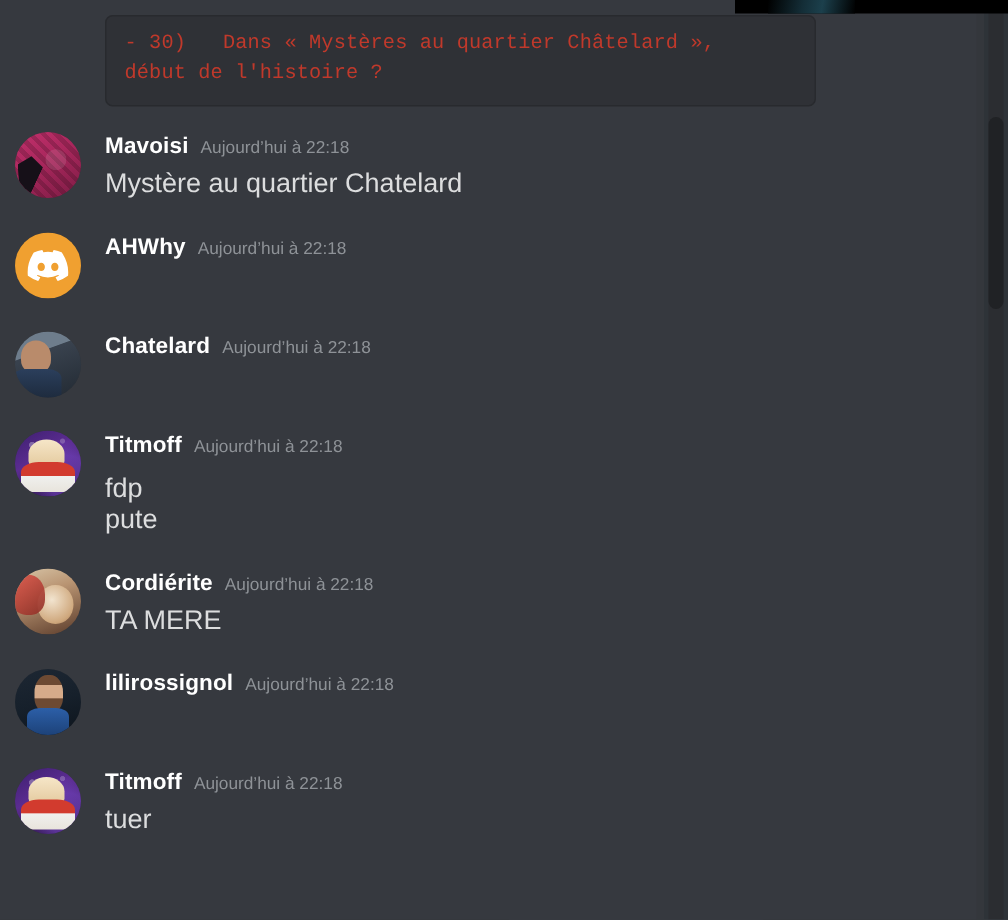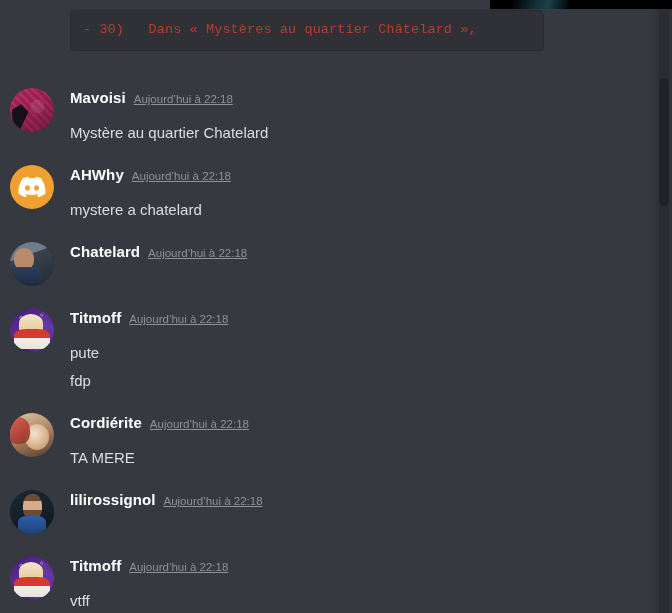--- a/index.html
+++ b/index.html
@@ -157,26 +157,26 @@
   }
 
   .body { flex:1; min-width:0; padding-top:0; }
   .headline { display:flex; align-items:baseline; line-height:20px; }
   .username {
     font-size:15px; font-weight:bold; color:#ffffff;
     letter-spacing:.1px;
   }
   .timestamp {
     font-size:11.5px; color:#8e9297;
-    margin-left:8px; white-space:nowrap;text-decoration:underline;
+    margin-left:8px; white-space:nowrap;
   }
   .content {
-    font-size:15px; color:#dcddde;
+    font-size:18px; color:#dcddde;
     line-height:21px;
-    margin-top:13px;
+    margin-top:3px;
     word-wrap:break-word;
   }
   .content .line { display:block; }
 
   
   .scrollbar {
     position:absolute; top:0; right:0;
     width:16px; height:613px;
     background:#2e3338;
     z-index:30;
@@ -201,20 +201,21 @@
 </style>
 </head>
 <body>
 
 <div id="app">
 
   <div class="scroll-area">
 
     <div class="codeblock">
       <div class="line">- 30)   Dans « Mystères au quartier Châtelard »,</div>
+      <div class="line">début de l'histoire ?</div>
     </div>
 
     <div class="messages">
 
       <div class="msg">
         <div class="avatar av-mavoisi">
             <div class="art"></div>
           </div>
         <div class="body">
           <div class="headline">
@@ -233,50 +234,47 @@
             <svg width="28" height="21" viewBox="0 0 71 55" aria-hidden="true">
               <path fill="#ffffff" d="M60.1 4.9A58.5 58.5 0 0 0 45.6.5a.2.2 0 0 0-.2.1c-.6 1.1-1.3 2.6-1.8 3.7a54 54 0 0 0-16.2 0c-.5-1.2-1.2-2.6-1.9-3.7a.2.2 0 0 0-.2-.1c-5 .9-9.9 2.4-14.5 4.4a.2.2 0 0 0-.1.1C1.6 18.7-1 32.1.3 45.3a.2.2 0 0 0 .1.2 58.9 58.9 0 0 0 17.8 9 .2.2 0 0 0 .2-.1c1.4-1.9 2.6-3.9 3.6-6a.2.2 0 0 0-.1-.3c-2-.7-3.8-1.6-5.6-2.6a.2.2 0 0 1 0-.4l1.1-.9a.2.2 0 0 1 .2 0 42 42 0 0 0 35.6 0 .2.2 0 0 1 .2 0l1.1.9a.2.2 0 0 1 0 .4c-1.8 1-3.7 1.9-5.6 2.6a.2.2 0 0 0-.1.3c1 2.1 2.3 4.1 3.6 6a.2.2 0 0 0 .2.1 58.7 58.7 0 0 0 17.8-9 .2.2 0 0 0 .1-.2c1.5-15.2-2.6-28.5-10.9-40.3a.2.2 0 0 0-.1-.1ZM23.7 37.3c-3.5 0-6.4-3.2-6.4-7.2s2.8-7.2 6.4-7.2c3.6 0 6.5 3.3 6.4 7.2 0 4-2.8 7.2-6.4 7.2Zm23.7 0c-3.5 0-6.4-3.2-6.4-7.2s2.8-7.2 6.4-7.2c3.6 0 6.5 3.3 6.4 7.2 0 4-2.8 7.2-6.4 7.2Z"></path>
             </svg>
           </div>
         </div>
         <div class="body">
           <div class="headline">
             <span class="username">AHWhy</span>
             <span class="timestamp">Aujourd’hui à 22:18</span>
           </div>
+        </div>
+      </div>
+
+      <div class="msg">
+        <div class="avatar av-gnorlaff">
+            <div class="art"></div>
+          </div>
+        <div class="body">
+          <div class="headline">
+            <span class="username">Chatelard</span>
+            <span class="timestamp">Aujourd’hui à 22:18</span>
+          </div>
+        </div>
+      </div>
+
+      <div class="msg">
+        <div class="avatar av-titmoff">
+            <div class="art"></div>
+          </div>
+        <div class="body">
+          <div class="headline">
+            <span class="username">Titmoff</span>
+            <span class="timestamp">Aujourd’hui à 22:18</span>
+          </div>
           <div class="content">
-            <span class="line">mystere a chatelard</span>
-          </div>
-        </div>
-      </div>
-
-      <div class="msg">
-        <div class="avatar av-gnorlaff">
-            <div class="art"></div>
-          </div>
-        <div class="body">
-          <div class="headline">
-            <span class="username">Chatelard</span>
-            <span class="timestamp">Aujourd’hui à 22:18</span>
-          </div>
-        </div>
-      </div>
-
-      <div class="msg">
-        <div class="avatar av-titmoff">
-            <div class="art"></div>
-          </div>
-        <div class="body">
-          <div class="headline">
-            <span class="username">Titmoff</span>
-            <span class="timestamp">Aujourd’hui à 22:18</span>
-          </div>
-          <div class="content">
+            <span class="line" style="margin-top:7px;">fdp</span>
             <span class="line">pute</span>
-            <span class="line" style="margin-top:7px;">fdp</span>
           </div>
         </div>
       </div>
 
       <div class="msg">
         <div class="avatar av-cordierite">
             <div class="art"></div>
           </div>
         <div class="body">
           <div class="headline">
@@ -304,21 +302,21 @@
       <div class="msg">
         <div class="avatar av-titmoff">
             <div class="art"></div>
           </div>
         <div class="body">
           <div class="headline">
             <span class="username">Titmoff</span>
             <span class="timestamp">Aujourd’hui à 22:18</span>
           </div>
           <div class="content">
-            <span class="line">vtff</span>
+            <span class="line">tuer</span>
           </div>
         </div>
       </div>
 
     </div>
   </div>
 
   <div class="edge-shade"></div>
 
   <div class="scrollbar">

